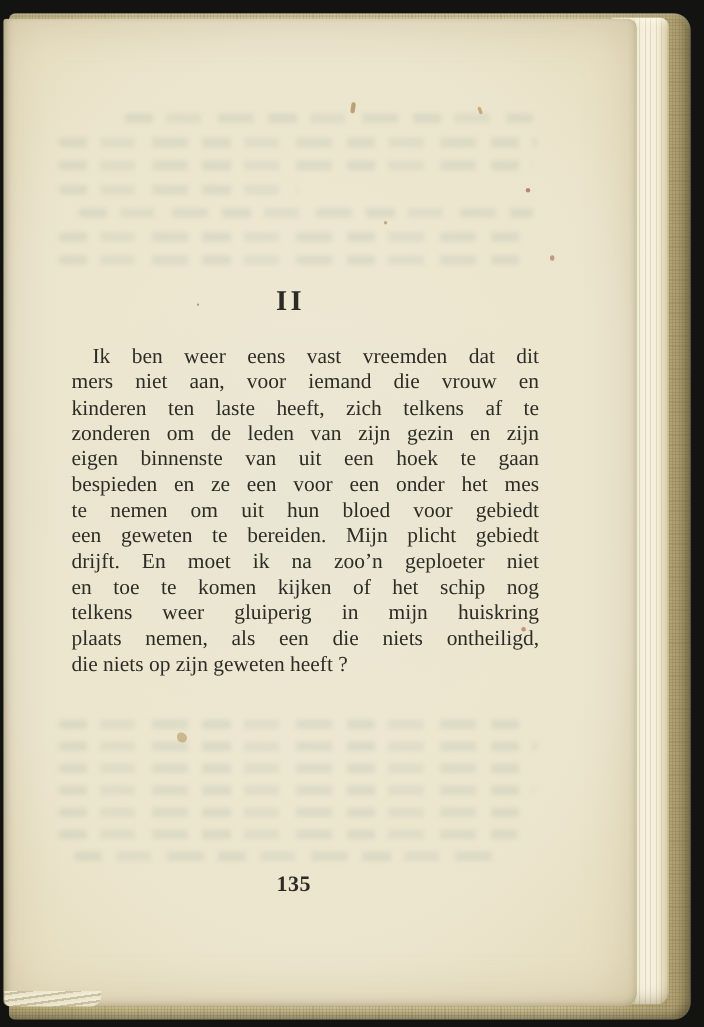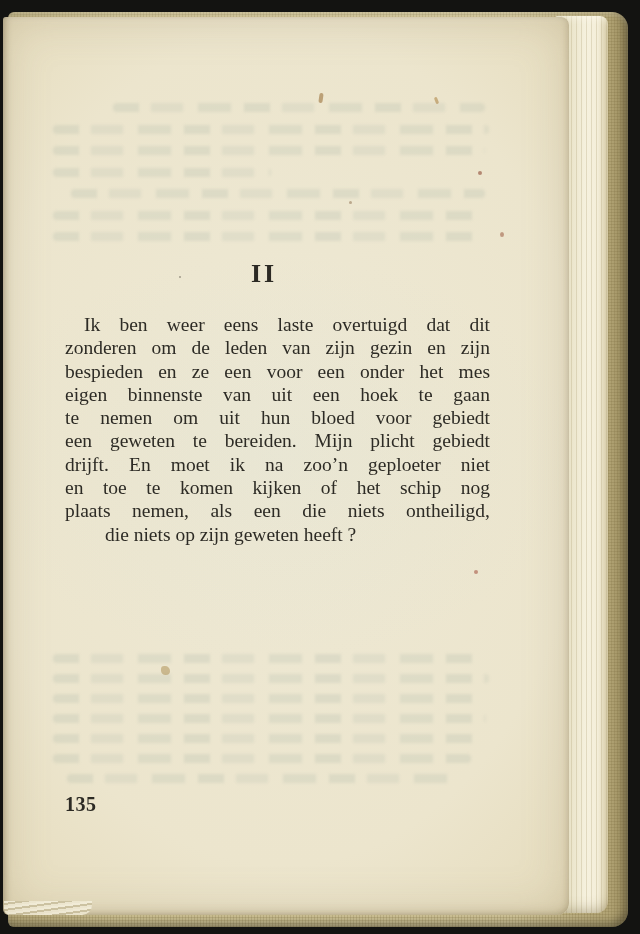--- a/index.html
+++ b/index.html
@@ -34,20 +34,21 @@
     background:
       radial-gradient(ellipse 430px 280px at 270px 440px, rgba(206,216,206,.17), rgba(206,216,206,0) 72%),
       radial-gradient(ellipse 520px 720px at 280px 430px, #eee9d5 0%, #ece5cd 58%, #e4daba 88%, #d8cca6 100%);
     box-shadow:
       inset 0 0 46px rgba(150,133,92,.28),
       inset 5px 0 9px -5px rgba(75,62,32,.55),
       inset -4px 0 8px -5px rgba(120,105,65,.45),
       inset 0 -7px 12px -7px rgba(120,104,62,.40),
       inset 0 4px 8px -5px rgba(255,252,240,.7);
     color:#2d2b25;
+    padding-left:10px;
   }
   
   .ghost{position:absolute;left:50px;width:442px;filter:blur(1.7px);opacity:.5;}
   .ghost i{display:block;height:9px;border-radius:4px;
     background:repeating-linear-gradient(90deg,
       rgba(128,152,142,.30) 0 26px, rgba(128,152,142,0) 26px 38px,
       rgba(128,152,142,.23) 38px 70px, rgba(128,152,142,0) 70px 85px,
       rgba(128,152,142,.28) 85px 118px, rgba(128,152,142,0) 118px 131px);}
   .ghost.upper{top:86px;}
   .ghost.upper i{margin-bottom:12.5px;}
@@ -71,23 +72,23 @@
   .heading{
     position:absolute;top:244px;left:62px;width:398px;text-align:center;
     font-size:26px;line-height:1;letter-spacing:3px;font-weight:600;color:#2c2a24;
   }
   .body{
     position:absolute;top:296px;left:62px;width:425px;
     font-size:19.5px;line-height:23.3px;color:#2d2b25;
   }
   .body .ln{text-align:justify;text-align-last:justify;}
   .body .ln.first{text-indent:19px;}
-  .body .ln.last{text-align-last:left;margin-left:40px;}
+  .body .ln.last{text-align-last:left;}
   .page-number{
-    position:absolute;top:776px;left:62px;width:404px;text-align:left;
+    position:absolute;top:776px;left:62px;width:404px;text-align:center;
     font-size:20px;font-weight:600;color:#2c2a24;letter-spacing:.5px;
   }
   
   .sp{position:absolute;border-radius:50%;}
   .sp1{left:316px;top:76px;width:4px;height:10px;background:#93682f;opacity:.55;border-radius:2px;transform:rotate(8deg);}
   .sp2{left:432px;top:80px;width:3px;height:7px;background:#a3762f;opacity:.5;transform:rotate(-22deg);border-radius:2px;}
   .sp3{left:475px;top:154px;width:4px;height:4px;background:#8d4a35;opacity:.6;}
   .sp4{left:497px;top:215px;width:4px;height:5px;background:#9a5a40;opacity:.55;}
   .sp5{left:346px;top:184px;width:3px;height:3px;background:#8a6a4a;opacity:.5;}
   .sp6{left:471px;top:553px;width:4px;height:4px;background:#a04a38;opacity:.55;}
@@ -115,28 +116,31 @@
       <i></i>
       <i></i>
       <i></i>
       <i></i>
       <i></i>
     </div>
 
     <div class="heading">II</div>
 
     <div class="body">
-      <div class="ln first">Ik ben weer eens laste overtuigd dat dit</div>
+      <div class="ln first">Ik ben weer eens vast vreemden dat dit</div>
+      <div class="ln">mers niet aan, voor iemand die vrouw en</div>
+      <div class="ln">kinderen ten laste heeft, zich telkens af te</div>
       <div class="ln">zonderen om de leden van zijn gezin en zijn</div>
+      <div class="ln">eigen binnenste van uit een hoek te gaan</div>
       <div class="ln">bespieden en ze een voor een onder het mes</div>
-      <div class="ln">eigen binnenste van uit een hoek te gaan</div>
       <div class="ln">te nemen om uit hun bloed voor gebiedt</div>
       <div class="ln">een geweten te bereiden. Mijn plicht gebiedt</div>
       <div class="ln">drijft. En moet ik na zoo’n geploeter niet</div>
       <div class="ln">en toe te komen kijken of het schip nog</div>
+      <div class="ln">telkens weer gluiperig in mijn huiskring</div>
       <div class="ln">plaats nemen, als een die niets ontheiligd,</div>
       <div class="ln last">die niets op zijn geweten heeft ?</div>
     </div>
 
     <div class="ghost lower">
       <i></i>
       <i></i>
       <i></i>
       <i></i>
       <i></i>

